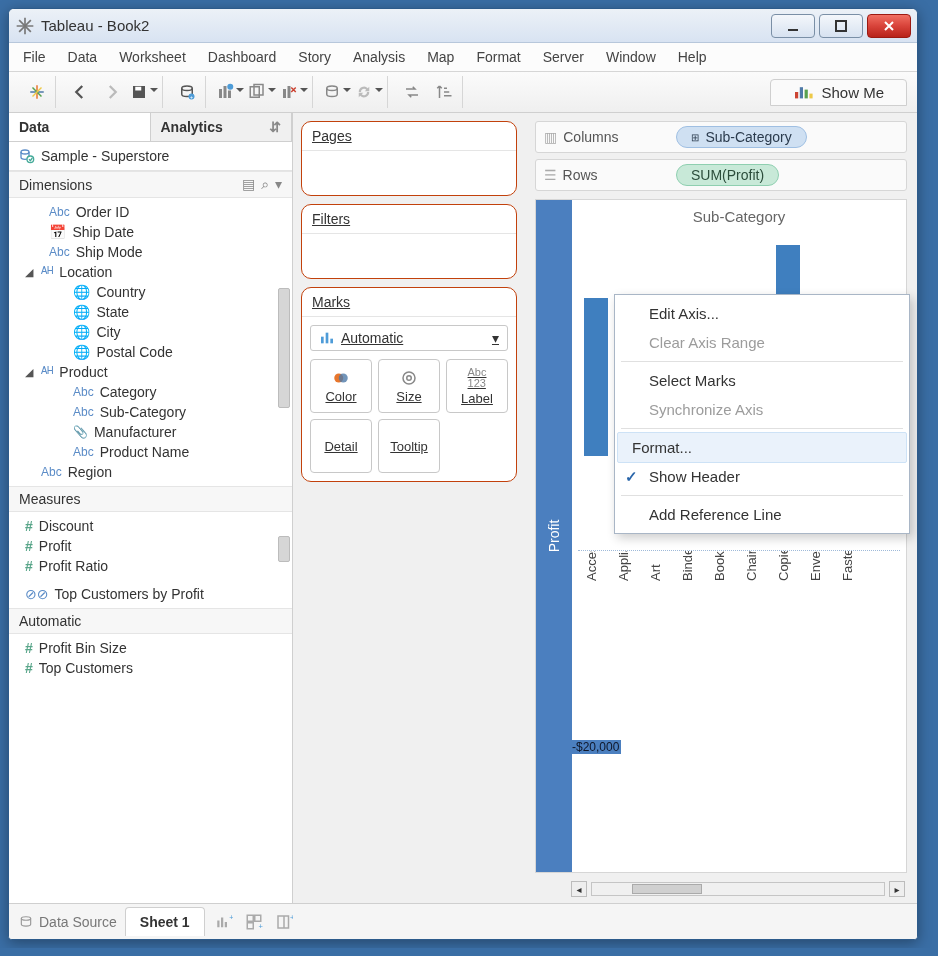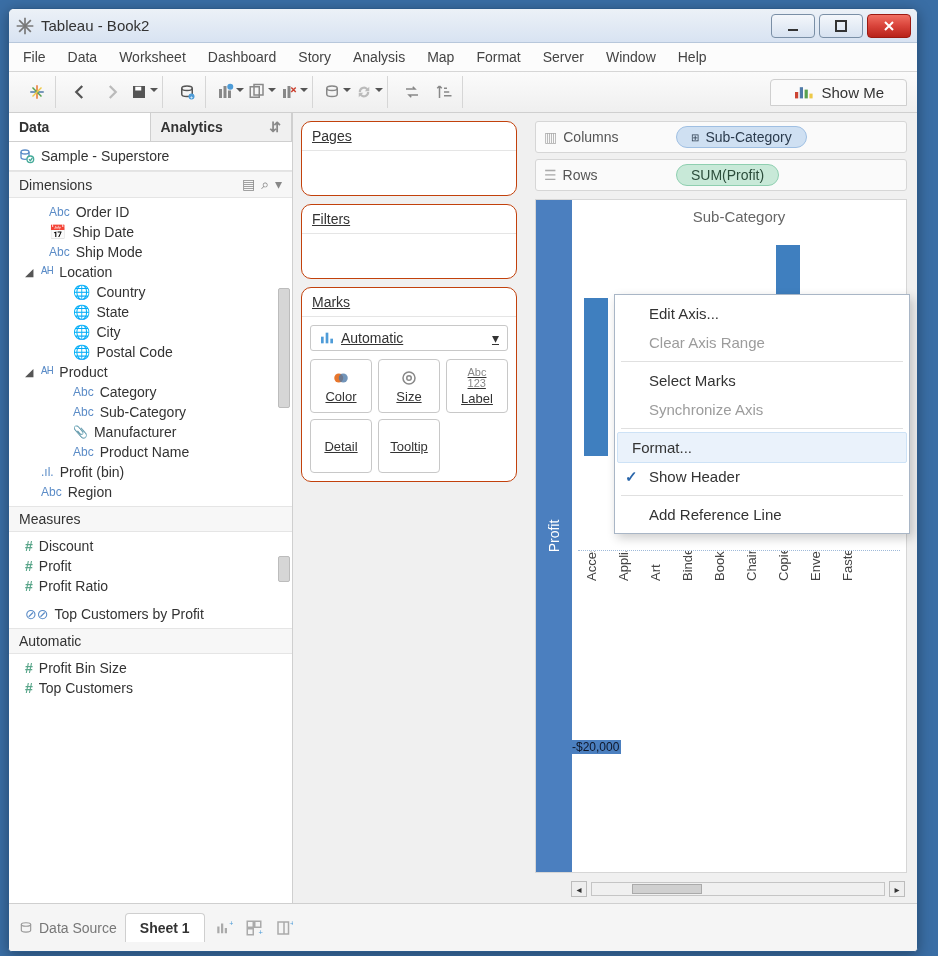--- a/index.html
+++ b/index.html
@@ -78,21 +78,21 @@
   .sc-track{flex:1;height:14px;border:1px solid #c5c5c5;background:#f0f0f0;position:relative;}
   .sc-thumb{position:absolute;left:40px;width:70px;top:1px;bottom:1px;background:#d0d0d0;border:1px solid #aaa;}
   
   .context{position:absolute;left:42px;top:94px;width:296px;background:#fff;border:1px solid #a9b6c6;box-shadow:3px 4px 10px rgba(0,0,0,.2);padding:4px 0;z-index:50;}
   .context .item{display:flex;align-items:center;padding:6px 14px 6px 34px;font-size:15px;cursor:default;position:relative;}
   .context .item.disabled{color:#9c9c9c;}
   .context .item.hover{background:#eaf2fb;border:1px solid #cde2f6;margin:-1px 2px;padding-left:14px;border-radius:2px;}
   .context .sep{height:1px;background:#e0e0e0;margin:4px 6px;}
   .context .check{position:absolute;left:10px;color:#2a66aa;font-weight:bold;}
   
-  .bottom{display:flex;align-items:center;height:48px;background:#f5f5f5;border-top:1px solid #cfcfcf;padding:0 10px;gap:8px;}
+  .bottom{display:flex;align-items:center;height:36px;background:#f5f5f5;border-top:1px solid #cfcfcf;padding:0 10px;gap:8px;}
   .btab{padding:6px 14px;border:1px solid #cfcfcf;border-bottom:none;background:#fff;border-radius:4px 4px 0 0;font-weight:600;}
   .bicon{width:22px;height:22px;display:flex;align-items:center;justify-content:center;}
 </style>
 </head>
 <body>
 
 <div class="window">
 
   <div class="titlebar">
     <span class="app-icon">
@@ -318,25 +318,20 @@
           <div class="tree-row l2">
             <span class="type-abc">📎</span>
             <span>Manufacturer</span>
           </div>
           <div class="tree-row l2">
             <span class="type-abc">Abc</span>
             <span>Product Name</span>
           </div>
           <div class="tree-row ">
             <span class="chevron"></span>
-            <span class="type-abc">.ıl.</span>
-            <span>Profit (bin)</span>
-          </div>
-          <div class="tree-row ">
-            <span class="chevron"></span>
             <span class="type-abc">Abc</span>
             <span>Region</span>
           </div>
         </div>
 
       <div class="section-head">
           <span>Measures</span>
         </div>
       <div class="tree" id="mea-tree" style="position:relative;">
         <div class="scroll-thumb" style="top:24px;height:26px;"></div>

